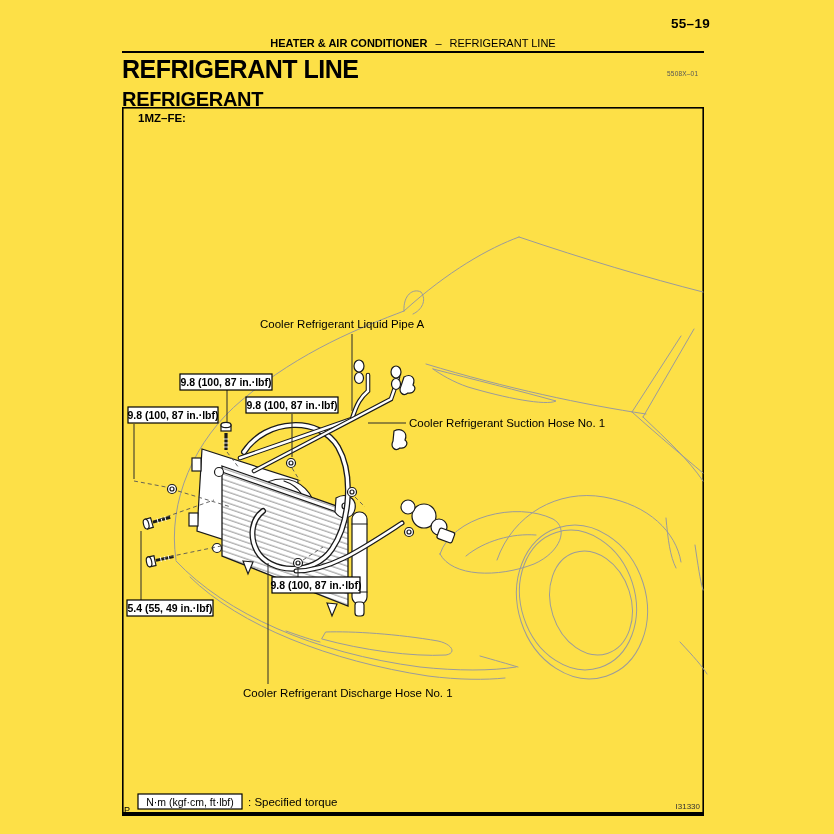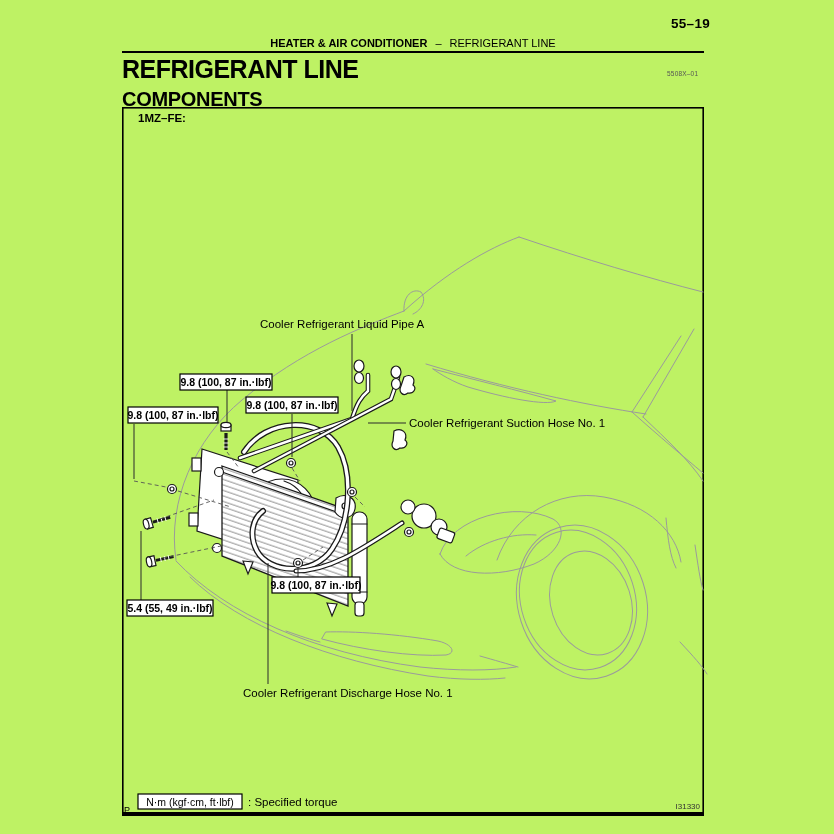--- a/index.html
+++ b/index.html
@@ -1,17 +1,17 @@
 <!DOCTYPE html>
 <html><head>
 <meta charset="utf-8">
 <style>
   html,body{margin:0;padding:0;background:#e8e8e8;}
   .page{
-    position:relative;width:834px;height:834px;background:#bef264;
+    position:relative;width:834px;height:834px;background:#fde047;
     font-family:"Liberation Sans","DejaVu Sans",sans-serif;color:#000;
     overflow:hidden;margin:0 auto;
   }
   .abs{position:absolute;}
   .page-number{top:16px;right:124px;font-size:13.5px;font-weight:700;letter-spacing:.3px;}
   .manual-header{top:37px;left:122px;width:582px;text-align:center;font-size:11px;}
   .manual-header .sec{font-weight:700;}
   .manual-header .dash{font-weight:400;padding:0 8px;}
   .manual-header .sub{font-weight:400;}
   .header-rule{top:51px;left:122px;width:582px;height:2px;background:#000;}
@@ -42,21 +42,21 @@
 <div class="page">
 
   <div class="abs page-number">55–19</div>
 
   <div class="abs manual-header">
     <span class="sec">HEATER &amp; AIR CONDITIONER</span><span class="dash">–</span><span class="sub">REFRIGERANT LINE</span>
   </div>
   <div class="abs header-rule"></div>
 
   <div class="abs page-title">REFRIGERANT LINE</div>
-  <div class="abs page-subtitle">COMPONENTS</div>
+  <div class="abs page-subtitle">REFRIGERANT</div>
   <div class="abs doc-code">5508X–01</div>
 
   <svg width="834" height="834" viewBox="0 0 834 834">
     <defs>
       <pattern id="fins" width="10" height="5.2" patternUnits="userSpaceOnUse" patternTransform="rotate(19)">
         <line x1="0" y1="1" x2="10" y2="1" stroke="#6e6e6e" stroke-width="0.8"></line>
       </pattern>
     </defs>
 
     <rect x="122.8" y="107.8" width="580.4" height="706" fill="none" stroke="#000" stroke-width="1.6"></rect>

